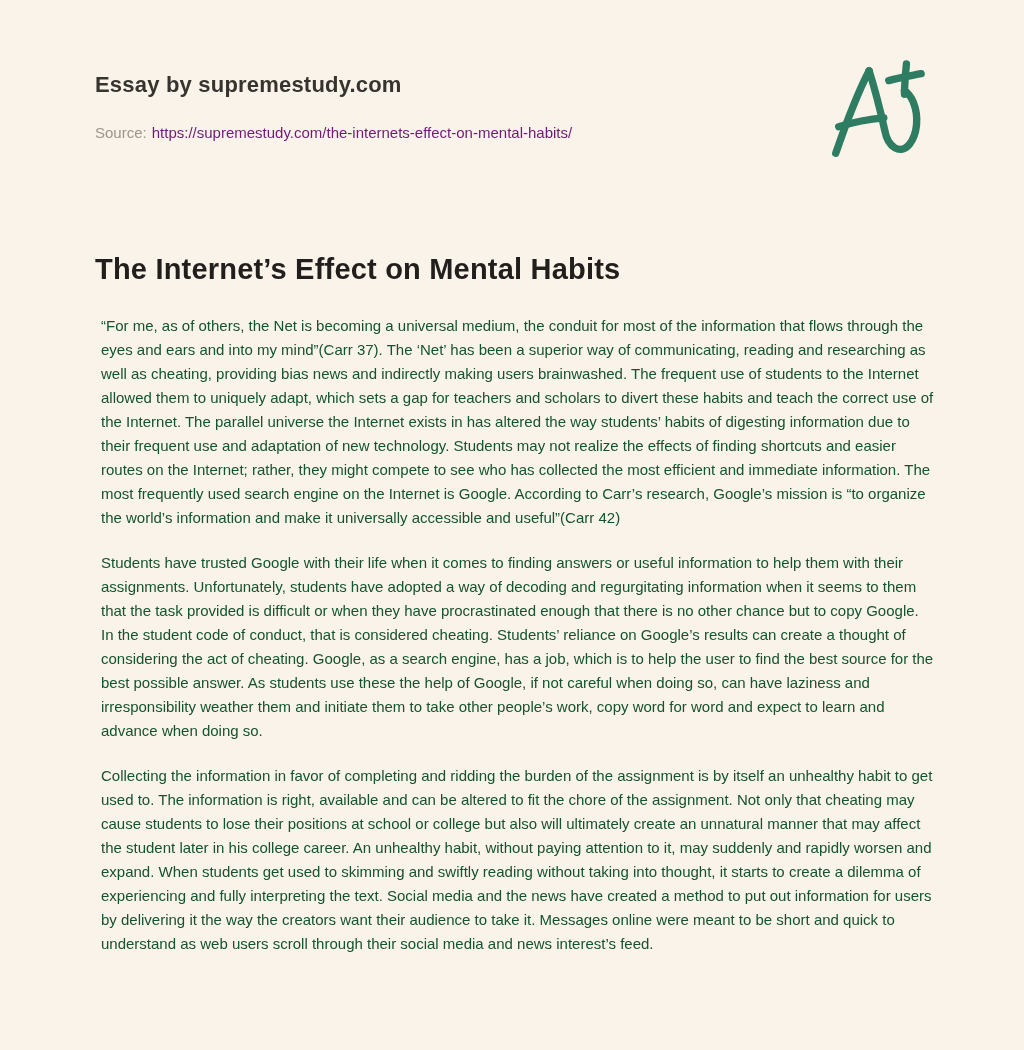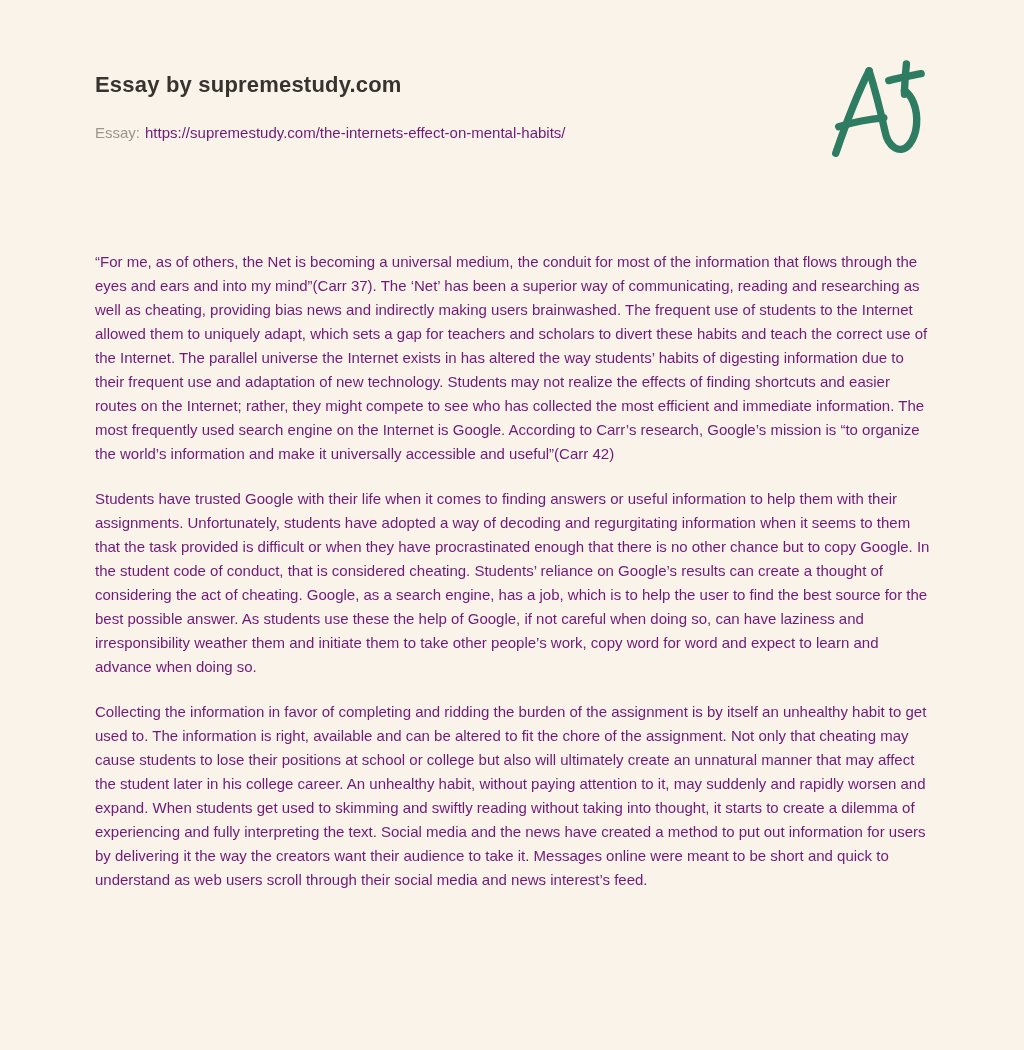--- a/index.html
+++ b/index.html
@@ -59,37 +59,37 @@
   }
   .essay-title {
     margin: 0 0 26px 0;
     font-size: 29px;
     line-height: 38px;
     font-weight: 700;
     color: #211e1b;
     letter-spacing: 0.2px;
   }
   .para {
-    margin: 0 0 21px 0;
+    margin: 0 0 21px 6px;
     font-size: 15px;
     line-height: 24px;
-    color: #701a75;
+    color: #14532d;
   }
   .para:last-child { margin-bottom: 0; }
 </style>
 </head>
 <body>
 
 <div class="page">
 
   <header>
     <h2 class="site-heading">Essay by supremestudy.com</h2>
 
     <div class="source-line">
-      <span class="source-label">Essay:</span><a class="source-link" href="#">https://supremestudy.com/the-internets-effect-on-mental-habits/</a>
+      <span class="source-label">Source:</span><a class="source-link" href="#">https://supremestudy.com/the-internets-effect-on-mental-habits/</a>
     </div>
 
     <div class="logo">
       <svg viewBox="0 0 110 110" xmlns="http://www.w3.org/2000/svg">
         <g fill="none" stroke="#2e7d62" stroke-width="7.5" stroke-linecap="round" stroke-linejoin="round">
 
           <path d="M14 97 C 24 68, 36 36, 48 13"></path>
 
           <path d="M48 13 C 54 32, 60 56, 64 74 C 67 91, 80 99, 89 88 C 97 78, 99 60, 93 45 C 91 40, 88 36, 84 33"></path>
 
@@ -97,20 +97,21 @@
 
           <path d="M86 6 C 85 16, 84 27, 84 37"></path>
 
           <path d="M68 23 C 79 20, 91 18, 101 16"></path>
         </g>
       </svg>
     </div>
   </header>
 
   <main class="article">
+    <h1 class="essay-title">The Internet’s Effect on Mental Habits</h1>
 
     <p class="para">“For me, as of others, the Net is becoming a universal medium, the conduit for most of the information that flows through the eyes and ears and into my mind”(Carr 37). The ‘Net’ has been a superior way of communicating, reading and researching as well as cheating, providing bias news and indirectly making users brainwashed. The frequent use of students to the Internet allowed them to uniquely adapt, which sets a gap for teachers and scholars to divert these habits and teach the correct use of the Internet. The parallel universe the Internet exists in has altered the way students’ habits of digesting information due to their frequent use and adaptation of new technology. Students may not realize the effects of finding shortcuts and easier routes on the Internet; rather, they might compete to see who has collected the most efficient and immediate information. The most frequently used search engine on the Internet is Google. According to Carr’s research, Google’s mission is “to organize the world’s information and make it universally accessible and useful”(Carr 42)</p>
 
     <p class="para">Students have trusted Google with their life when it comes to finding answers or useful information to help them with their assignments. Unfortunately, students have adopted a way of decoding and regurgitating information when it seems to them that the task provided is difficult or when they have procrastinated enough that there is no other chance but to copy Google. In the student code of conduct, that is considered cheating. Students’ reliance on Google’s results can create a thought of considering the act of cheating. Google, as a search engine, has a job, which is to help the user to find the best source for the best possible answer. As students use these the help of Google, if not careful when doing so, can have laziness and irresponsibility weather them and initiate them to take other people’s work, copy word for word and expect to learn and advance when doing so.</p>
 
     <p class="para">Collecting the information in favor of completing and ridding the burden of the assignment is by itself an unhealthy habit to get used to. The information is right, available and can be altered to fit the chore of the assignment. Not only that cheating may cause students to lose their positions at school or college but also will ultimately create an unnatural manner that may affect the student later in his college career. An unhealthy habit, without paying attention to it, may suddenly and rapidly worsen and expand. When students get used to skimming and swiftly reading without taking into thought, it starts to create a dilemma of experiencing and fully interpreting the text. Social media and the news have created a method to put out information for users by delivering it the way the creators want their audience to take it. Messages online were meant to be short and quick to understand as web users scroll through their social media and news interest’s feed.</p>
 
   </main>
 
 </div>

